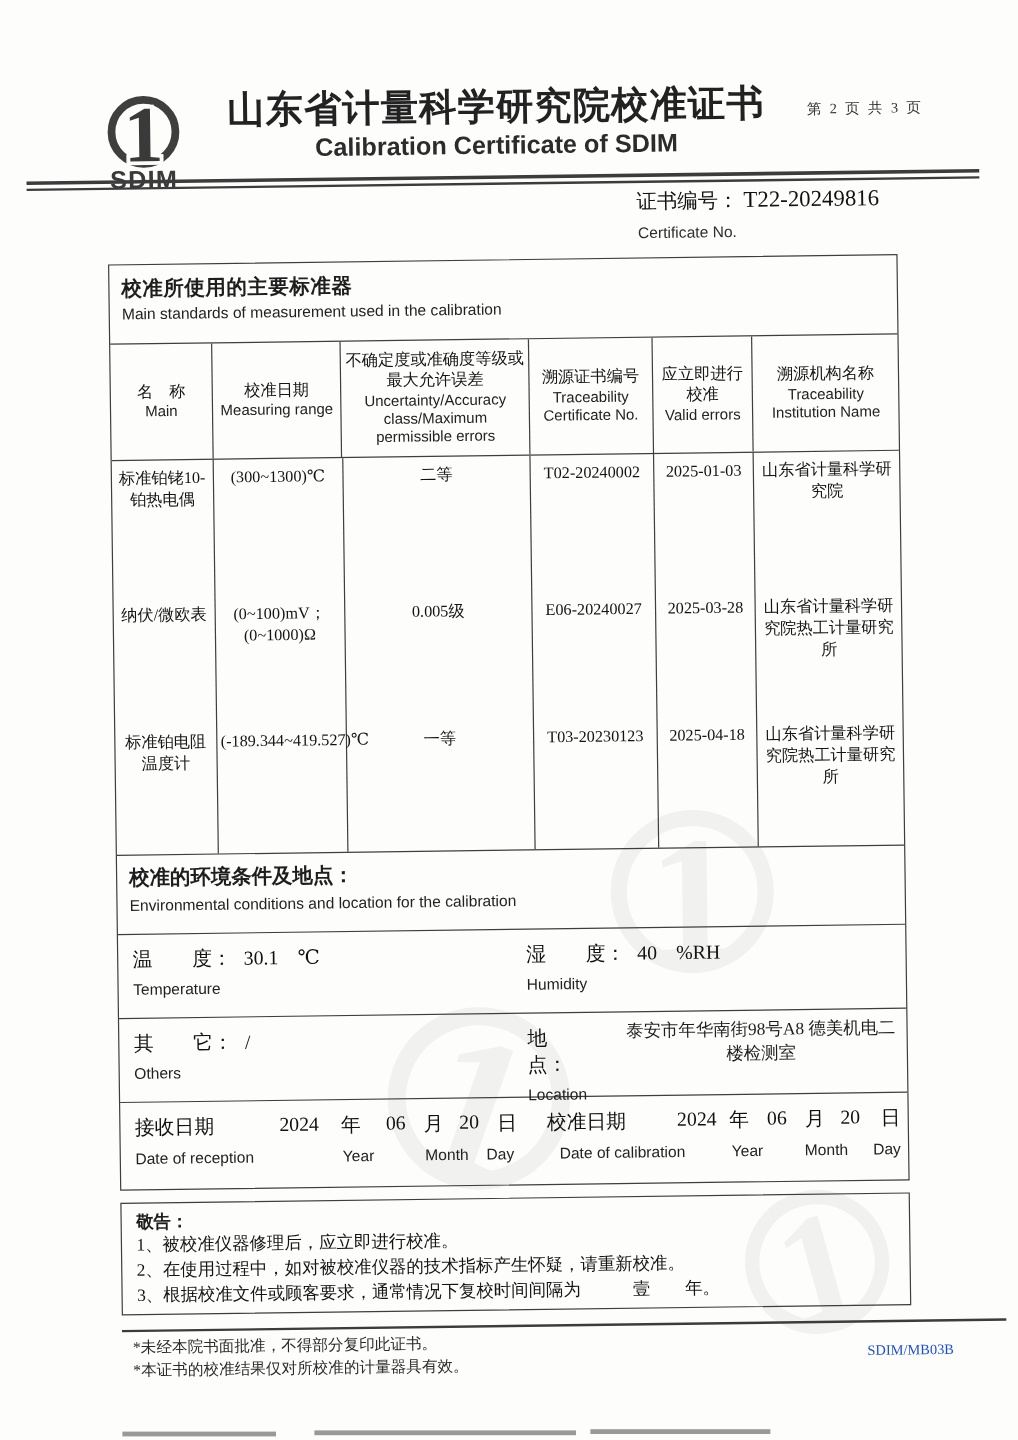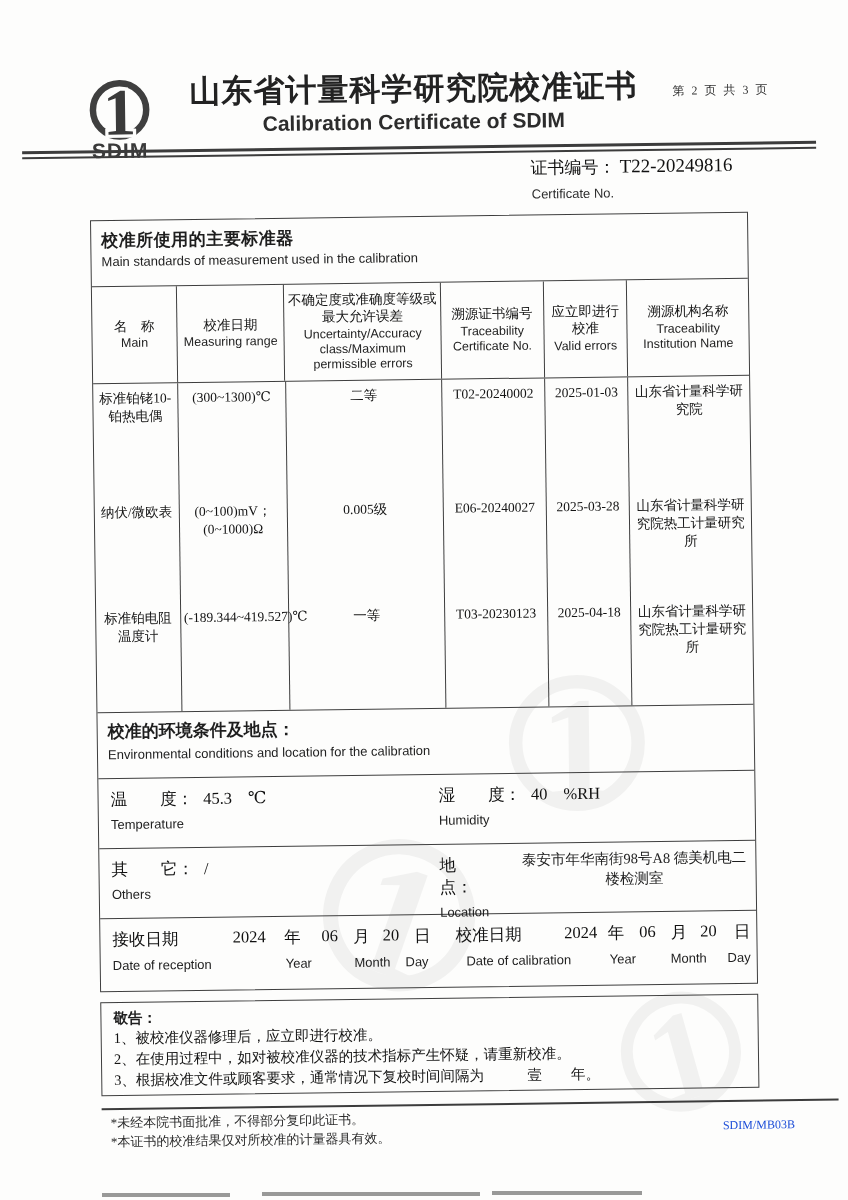--- a/index.html
+++ b/index.html
@@ -193,21 +193,21 @@
     </div>
 
     <div class="sec env-title">
       <div class="cn">校准的环境条件及地点：</div>
       <div class="en">Environmental conditions and location for the calibration</div>
     </div>
 
     <div class="sec row2">
       <div class="half">
         <span class="labcn">温　　度：</span>
-        <span class="val">45.3</span>
+        <span class="val">30.1</span>
         <span class="val">℃</span>
         <div class="laben">Temperature</div>
       </div>
       <div class="half">
         <span class="labcn">湿　　度：</span>
         <span class="val">40</span>
         <span class="val">%RH</span>
         <div class="laben">Humidity</div>
       </div>
     </div>

